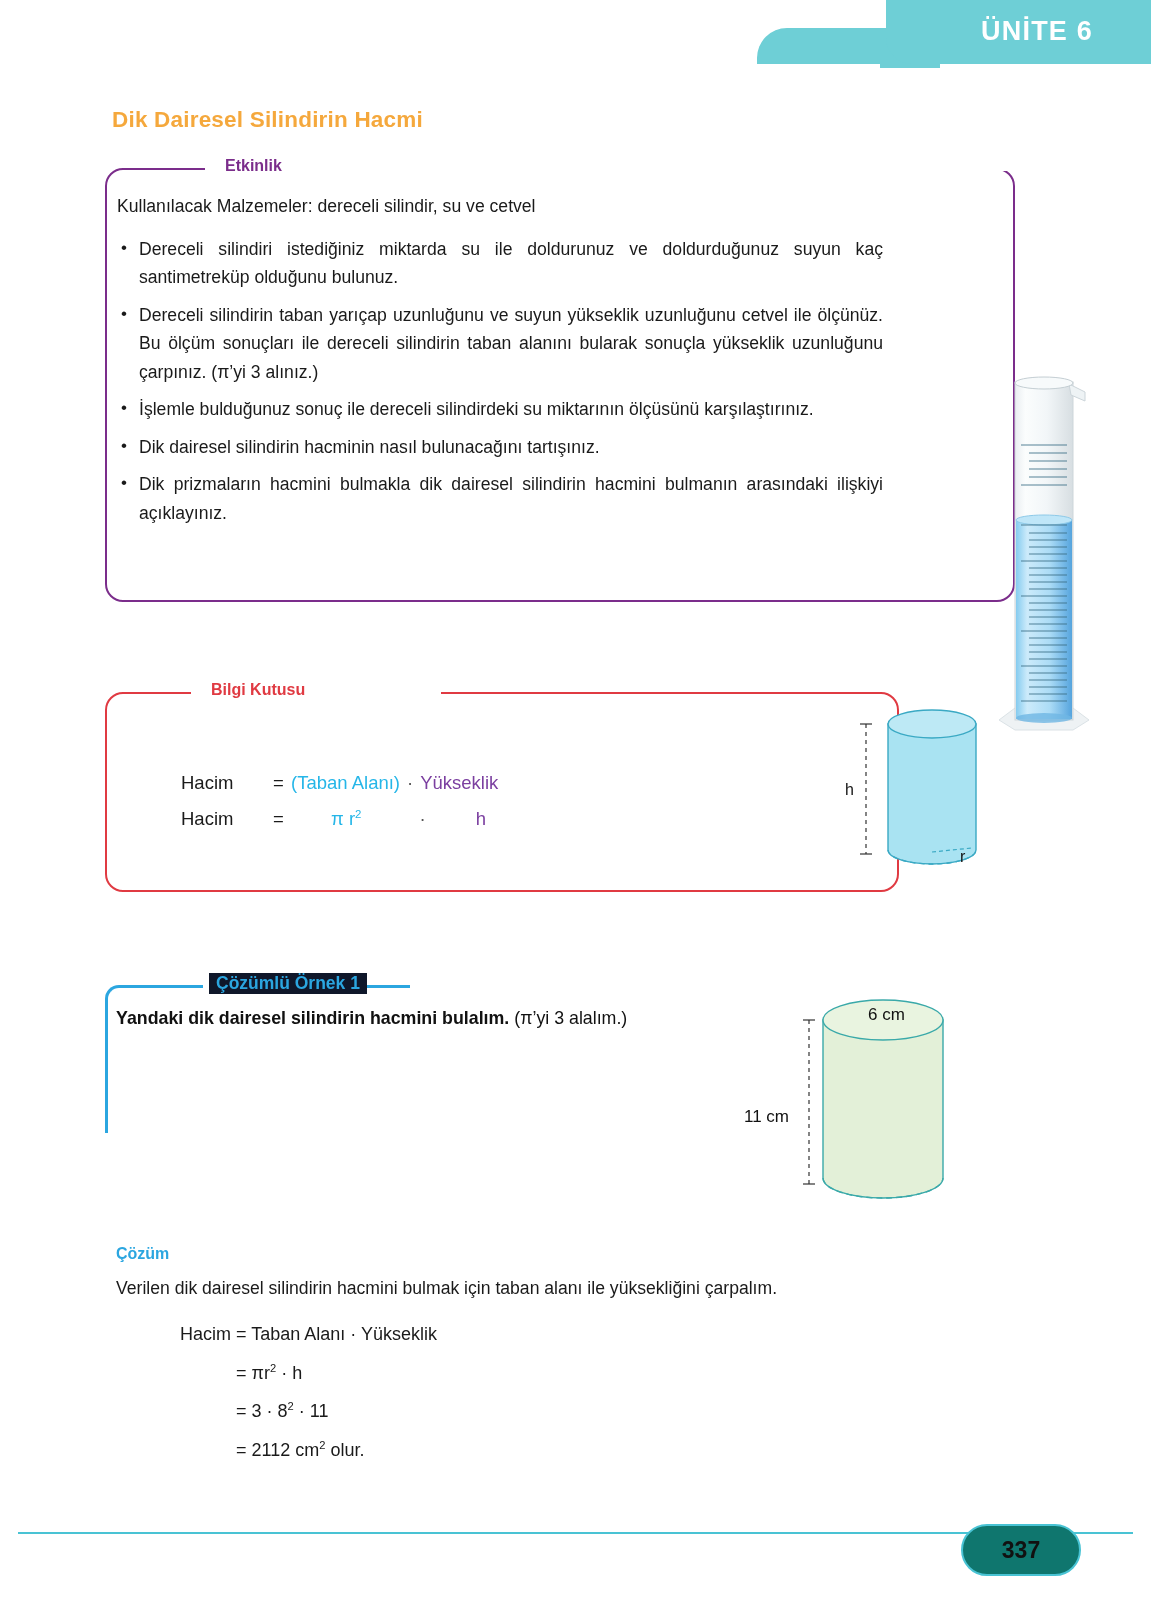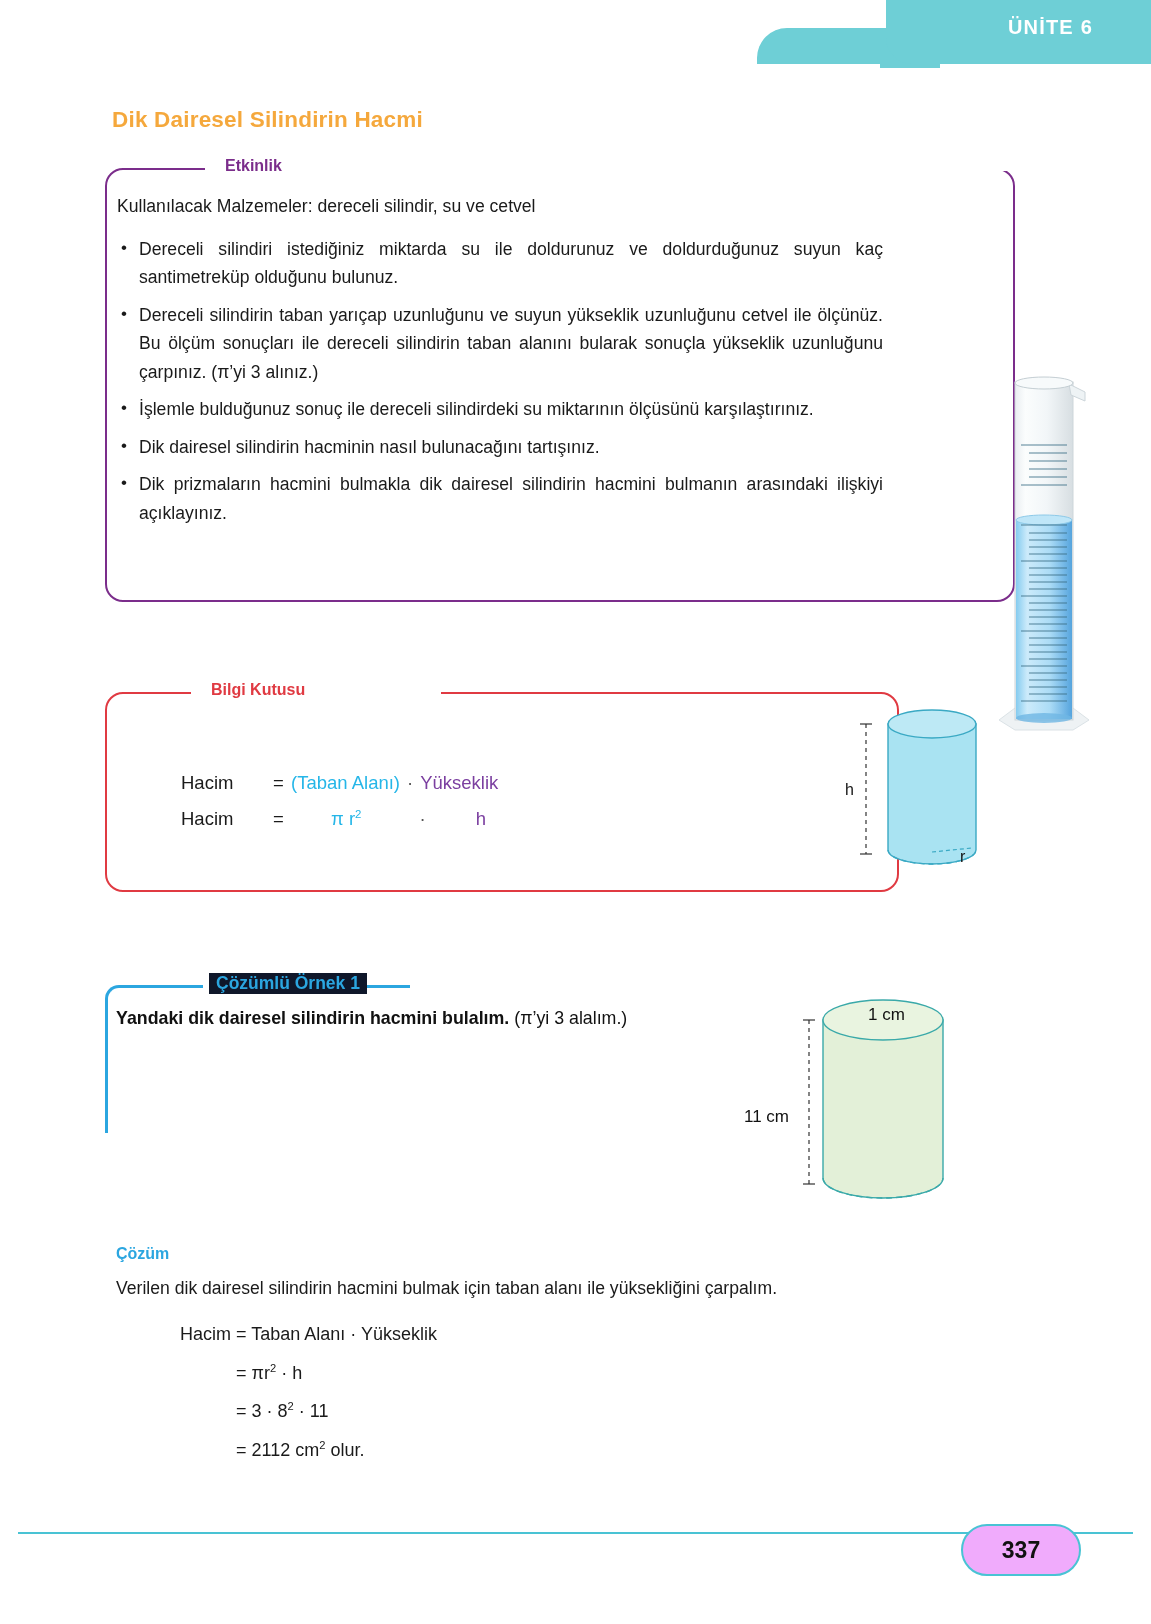--- a/index.html
+++ b/index.html
@@ -35,21 +35,21 @@
   .unit-bar-fill {
     position: absolute;
     top: 28px; left: 880px;
     width: 60px; height: 40px;
     background: #6ecfd6;
   }
   .unit-title {
     position: absolute;
     top: 16px; right: 58px;
     color: #ffffff;
-    font-size: 20px;
+    font-size: 27px;
     font-weight: bold;
     letter-spacing: 1.2px;
     z-index: 4;
     margin-left: 32px;
   }
 
   
   .section-title {
     position: absolute;
     top: 107px; left: 112px;
@@ -244,21 +244,21 @@
     bottom: 90px; left: 18px;
     width: 1115px; height: 1.6px;
     background: #49c3d4;
   }
   .page-badge {
     position: absolute;
     bottom: 48px; right: 70px;
     width: 120px; height: 52px;
     border: 2.2px solid #49c3d4;
     border-radius: 26px;
-    background: #f0abfc;
+    background: #0f766e;
     display: flex;
     align-items: center;
     justify-content: center;
     font-size: 23px;
     font-weight: bold;
     color: #111;
   }
   sup { font-size: 0.62em; vertical-align: super; }
 </style>
 </head>
@@ -404,21 +404,21 @@
 </div>
 
 <svg class="green-cyl" viewBox="0 0 170 215">
   <path d="M28 22 L28 180 A60 20 0 0 0 148 180 L148 22 Z" fill="#e3f0d8" stroke="#3aa9a9" stroke-width="1.4"></path>
   <ellipse cx="88" cy="22" rx="60" ry="20" fill="#e9f4e0" stroke="#3aa9a9" stroke-width="1.4"></ellipse>
   <path d="M28 180 A60 20 0 0 0 148 180" fill="none" stroke="#3aa9a9" stroke-width="1.4" stroke-dasharray="6,4"></path>
   <line x1="14" y1="22" x2="14" y2="186" stroke="#333" stroke-width="1.2" stroke-dasharray="4,4"></line>
   <line x1="8" y1="22" x2="20" y2="22" stroke="#333" stroke-width="1.2"></line>
   <line x1="8" y1="186" x2="20" y2="186" stroke="#333" stroke-width="1.2"></line>
 </svg>
-<div class="dim-label" style="top:1005px; left:868px;">1 cm</div>
+<div class="dim-label" style="top:1005px; left:868px;">6 cm</div>
 <div class="dim-label" style="top:1107px; left:744px;">11 cm</div>
 
 <div class="cozum-label">Çözüm</div>
 <div class="cozum-text">Verilen dik dairesel silindirin hacmini bulmak için taban alanı ile yüksekliğini çarpalım.</div>
 <div class="cozum-math">
   <div>Hacim = Taban Alanı · Yükseklik</div>
   <div class="cm-indent">= πr<sup>2</sup> · h</div>
   <div class="cm-indent">=  3 · 8<sup>2</sup> · 11</div>
   <div class="cm-indent">= 2112 cm<sup>2</sup> olur.</div>
 </div>

